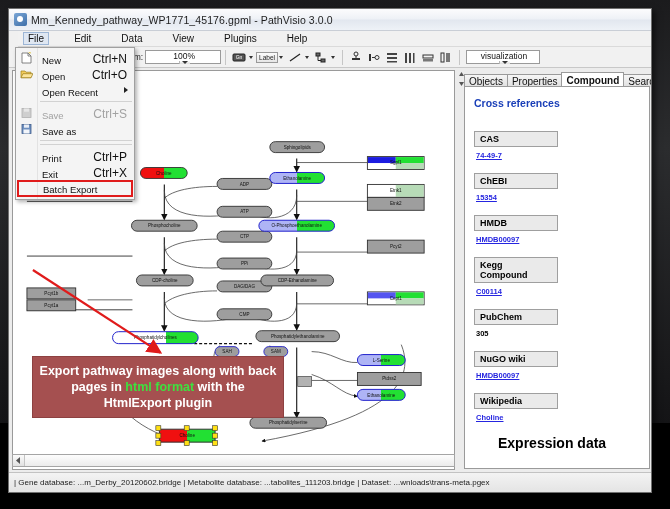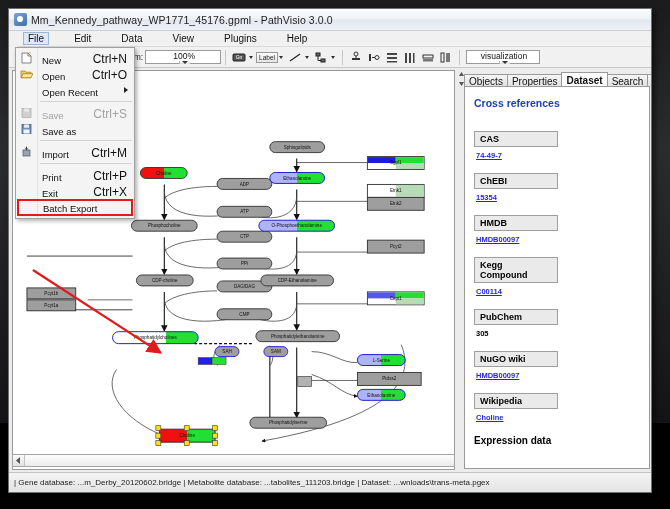--- a/index.html
+++ b/index.html
@@ -132,21 +132,21 @@
     font-size: 10.5px; font-weight: bold; color: #1a3fb8;
     margin-bottom: 22px;
   }
   .bp-head {
     border:1px solid #9f9f9f; background:#eaeaea;
     font-size: 9px; font-weight: bold; color:#000;
     padding: 2px 5px; width: 84px; margin-bottom: 4px;
   }
   .bp-val { font-size: 7.5px; color:#2525e0; text-decoration: underline; font-weight:bold; margin-bottom:13px; padding-left:2px; }
   .bp-val.plain { color:#000; text-decoration:none; }
-  .bp-exp { font-size: 10px; font-weight:bold; color:#000; margin-top:2px;}
+  .bp-exp { font-size: 14px; font-weight:bold; color:#000; margin-top:2px;margin-left:24px;}
   
   #statusbar {
     position: absolute; left: 0; bottom: 0; width: 100%; height: 20px;
     background: linear-gradient(180deg,#f3f3f3,#e4e4e4);
     border-top: 1px solid #c2c2c2;
     display:flex; align-items:center; padding-left: 5px;
   }
   #status-text { font-size: 8px; color:#1a1a1a; white-space:nowrap;text-align:right; }
   
   #file-menu {
@@ -563,20 +563,27 @@
 
         <svg id="red-arrow" viewBox="0 0 443 400" preserveAspectRatio="none">
           <line x1="20" y1="200" x2="148" y2="283" stroke="#e01b1b" stroke-width="2.2" marker-end="url(#redhead)"></line>
           <defs>
             <marker id="redhead" markerWidth="7" markerHeight="7" refX="6" refY="3.5" orient="auto">
               <path d="M0,0 L7,3.5 L0,7 z" fill="#e01b1b"></path>
             </marker>
           </defs>
         </svg>
 
+        <div id="callout">
+          <div class="ct">Export pathway images along with back</div>
+          <div class="ct">
+            <span>pages in </span><span class="green">html format</span><span> with the</span>
+          </div>
+          <div class="ct">HtmlExport plugin</div>
+        </div>
       </div>
 
       <div id="canvas-hscroll">
         <div class="sb-left">
           <svg width="5" height="7" viewBox="0 0 5 7">
               <path d="M4,0 L0,3.5 L4,7 z" fill="#555"></path>
             </svg>
         </div>
         <div class="sb-thumb"></div>
       </div>
@@ -586,21 +593,21 @@
           <svg width="5" height="5" viewBox="0 0 5 5">
               <path d="M2.5,0 L5,4 L0,4 z" fill="#555"></path>
             </svg>
           <svg width="5" height="5" viewBox="0 0 5 5">
               <path d="M2.5,5 L0,1 L5,1 z" fill="#555"></path>
             </svg>
         </div>
         <div id="tabstrip">
           <div class="tab">Objects</div>
           <div class="tab">Properties</div>
-          <div class="tab sel">Dataset</div>
+          <div class="tab sel">Compound</div>
           <div class="tab">Search</div>
           <div class="tab">Legend</div>
         </div>
 
         <div id="backpage">
           <div id="bp-inner">
             <div class="bp-title">Cross references</div>
 
             <div class="bp-head">CAS</div>
             <div class="bp-val">74-49-7</div>
@@ -684,30 +691,20 @@
               <rect x="4" y="1.5" width="5" height="3.2" fill="#e9eef6"></rect>
               <rect x="3.5" y="6.5" width="6" height="4" fill="#f2f5fa"></rect>
             </svg>
         </span>
         <span>Save as</span>
         <span class="fm-acc"></span>
       </div>
 
       <div class="fm-divider"></div>
 
-      <div class="fm-row">
-        <span class="fm-ico">
-          <svg width="13" height="12" viewBox="0 0 13 12">
-              <rect x="3" y="4" width="7" height="6" fill="#9aa4b2" stroke="#4a5360" stroke-width="0.7"></rect>
-              <path d="M6.5,0.5 v3.2 M4.8,2.2 l1.7,1.6 l1.7,-1.6" stroke="#333" stroke-width="0.9" fill="none"></path>
-            </svg>
-        </span>
-        <span>Import</span>
-        <span class="fm-acc">Ctrl+M</span>
-      </div>
 
 
       <div class="fm-divider"></div>
 
       <div class="fm-row">
         <span>Print</span>
         <span class="fm-acc">Ctrl+P</span>
       </div>
 
       <div class="fm-row">

